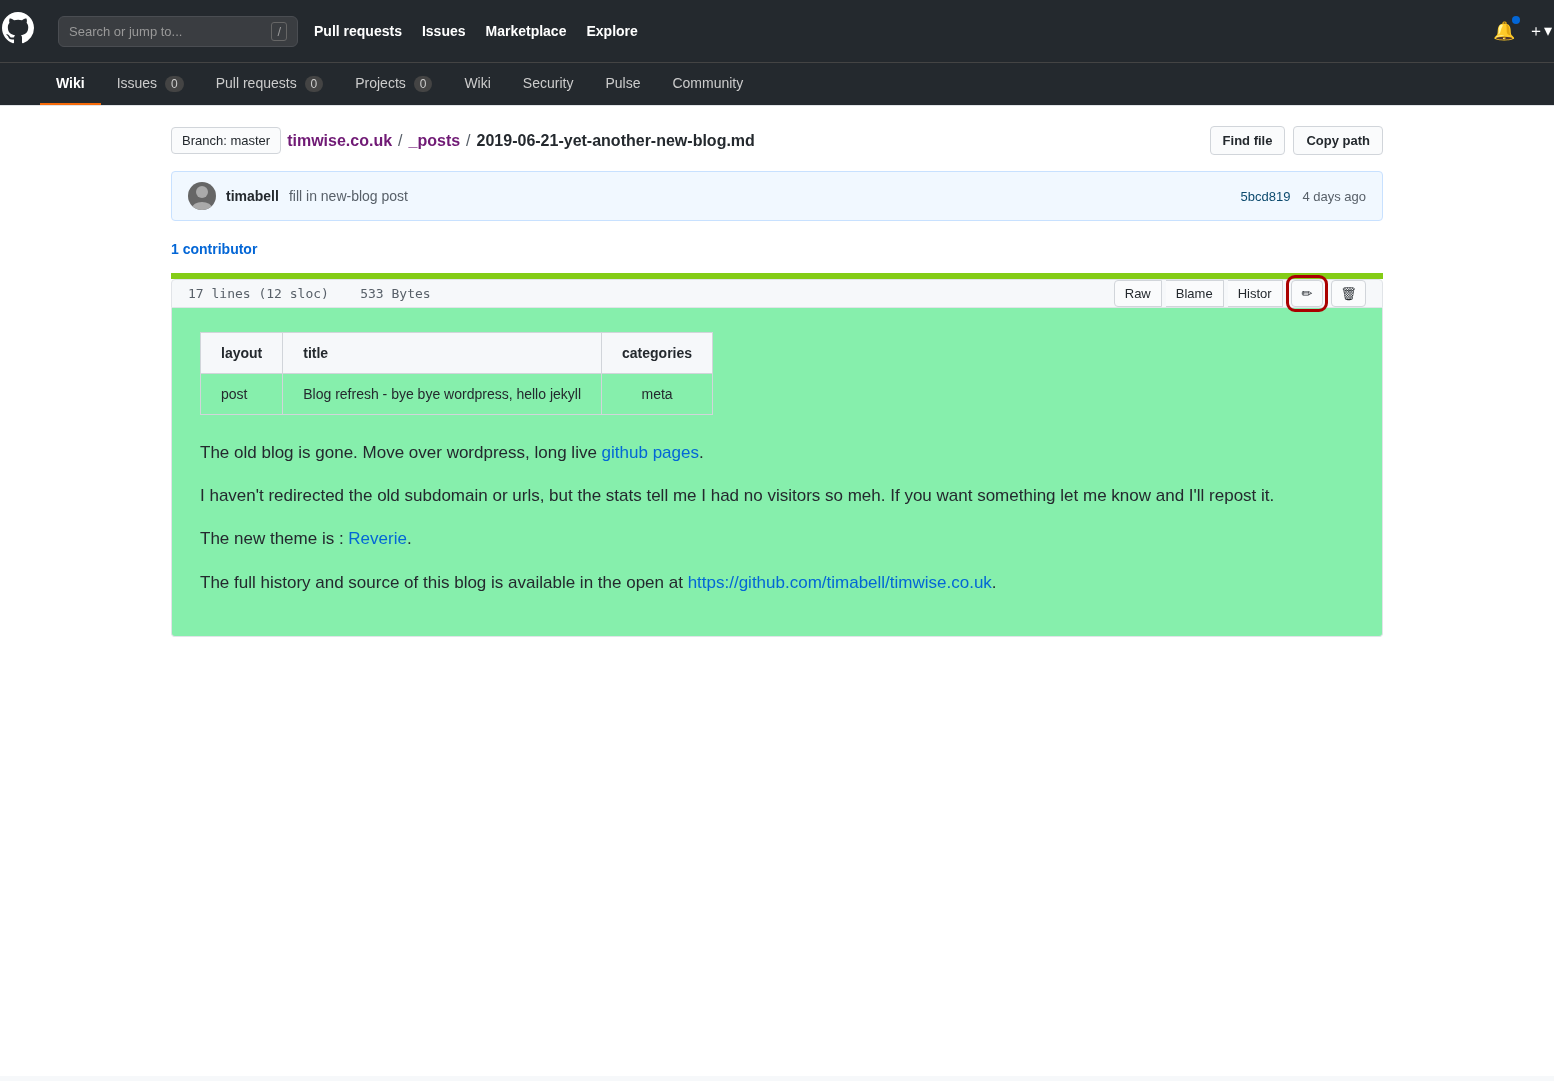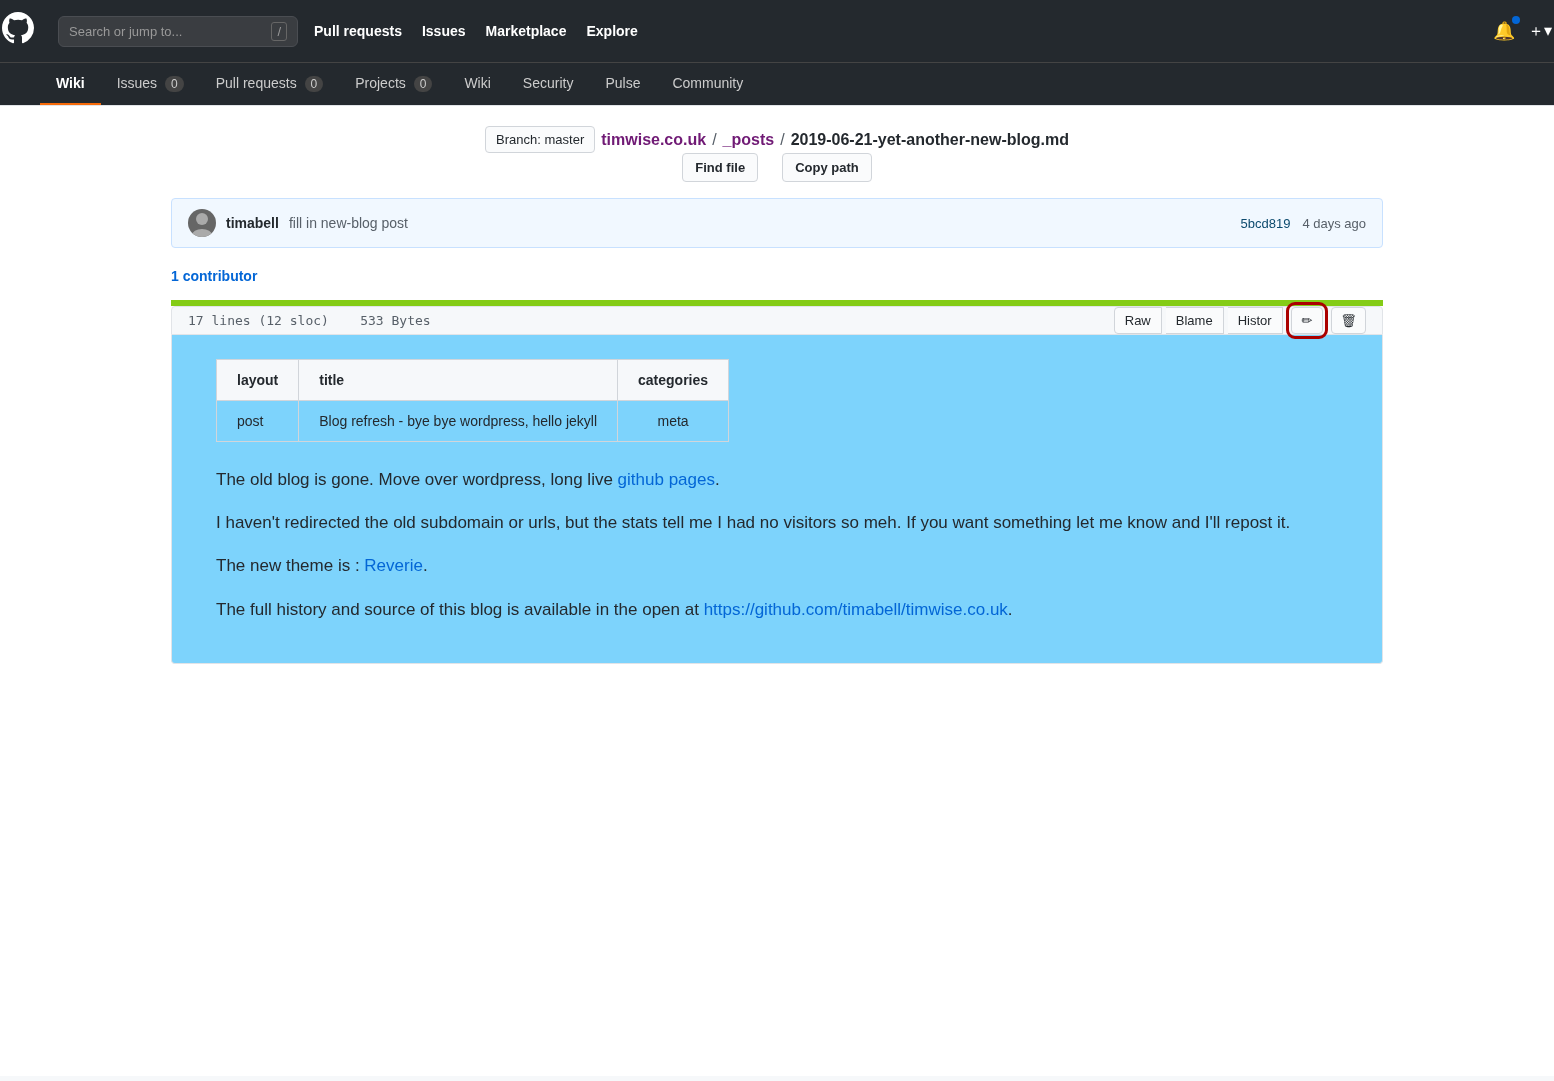--- a/index.html
+++ b/index.html
@@ -123,21 +123,20 @@
       margin: 0 auto;
       padding: 20px 24px;
     }
 
     
     .breadcrumb-row {
       display: flex;
       align-items: center;
       justify-content: space-between;
       margin-bottom: 16px;
-      flex-direction: column;
     }
     .breadcrumb {
       display: flex;
       align-items: center;
       gap: 6px;
       font-size: 16px;
     }
     .branch-btn {
       border: 1px solid #d1d5da;
       border-radius: 4px;
@@ -154,21 +153,21 @@
     }
     .breadcrumb-sep {
       color: #586069;
     }
     .breadcrumb-current {
       font-weight: 600;
       color: #24292e;
     }
     .breadcrumb-actions {
       display: flex;
-      gap: 24px;
+      gap: 8px;
     }
     .btn-outline {
       border: 1px solid #d1d5da;
       border-radius: 4px;
       padding: 6px 12px;
       font-size: 13px;
       background: #fafbfc;
       cursor: pointer;
       color: #24292e;
       font-weight: 600;
@@ -290,22 +289,22 @@
       cursor: pointer;
       color: #24292e;
       margin-left: 4px;
     }
 
     
     .file-content {
       border: 1px solid #e1e4e8;
       border-top: none;
       border-radius: 0 0 4px 4px;
-      padding: 24px 44px;
-      background: #7dd3fc;
+      padding: 24px 28px;
+      background: #86efac;
     }
 
     
     .md-table {
       border-collapse: collapse;
       margin-bottom: 24px;
     }
     .md-table th, .md-table td {
       border: 1px solid #d1d5da;
       padding: 12px 20px;

